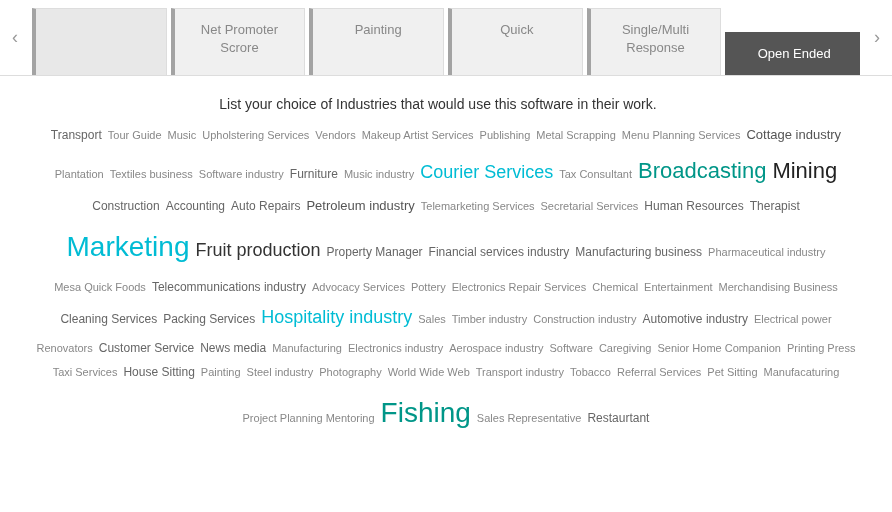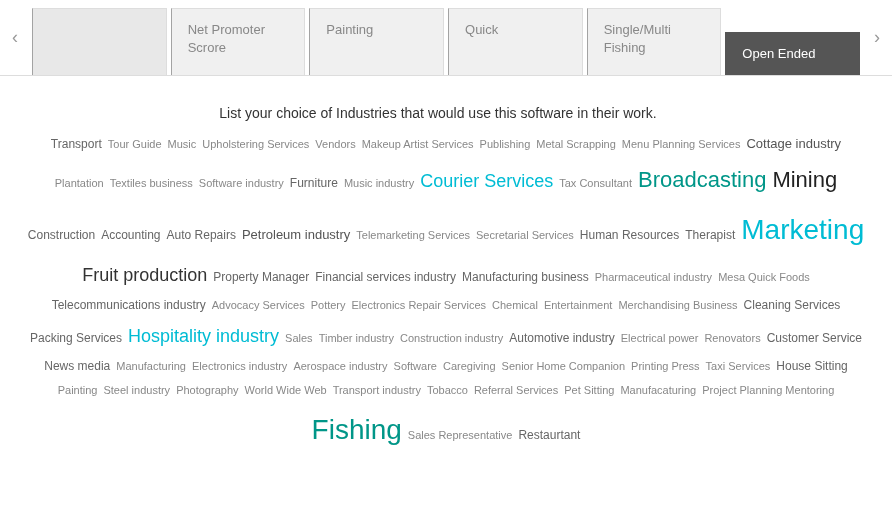--- a/index.html
+++ b/index.html
@@ -32,28 +32,28 @@
       position: absolute;
       top: 0;
       bottom: 0;
     }
     .nav-arrow-left { left: 0; }
     .nav-arrow-right { right: 0; }
 
     .tab {
       flex: 1;
       padding: 12px 16px;
-      text-align: left;
+      text-align: center;
       cursor: pointer;
       font-size: 13px;
       color: #888;
       background: #f0f0f0;
       border-right: 1px solid #ddd;
       border-top: 1px solid #ddd;
-      border-left: 1px solid #a3a3a3;
+      border-left: 4px solid #a3a3a3;
       margin: 8px 2px 0 2px;
       line-height: 1.4;
     }
     .tab:first-child { margin-left: 0; }
     .tab.active {
       background: #555;
       color: #fff;
       border-color: #555;
       margin-top: 32px;
     }
@@ -61,26 +61,25 @@
       background: #e8e8e8;
       color: transparent;
     }
 
     
     .question-area {
       padding: 20px 30px 10px 14px;
       text-align: center;
       font-size: 14px;
       color: #333;
-      margin-top: 9px;
     }
 
     
     .word-cloud {
-      padding: 0 22px;
+      padding: 0 32px;
       line-height: 1.9;
       text-align: center;
       font-size: 12px;
       color: #555;
     }
 
     .word {
       display: inline-block;
       margin: 1px 3px;
       cursor: default;
@@ -99,21 +98,21 @@
 </head>
 <body>
 
 <div class="tabs-container">
   <div class="nav-arrow nav-arrow-left">‹</div>
 
   <div class="tab placeholder">&nbsp;</div>
   <div class="tab">Net Promoter Scrore</div>
   <div class="tab">Painting</div>
   <div class="tab">Quick</div>
-  <div class="tab">Single/Multi Fishing</div>
+  <div class="tab">Single/Multi Response</div>
   <div class="tab active">Open Ended</div>
 
   <div class="nav-arrow nav-arrow-right">›</div>
 </div>
 
 <div class="question-area">
   <span>List your choice of Industries that would use this software in their work.</span>
 </div>
 
 <div class="word-cloud" id="word-cloud-container">

